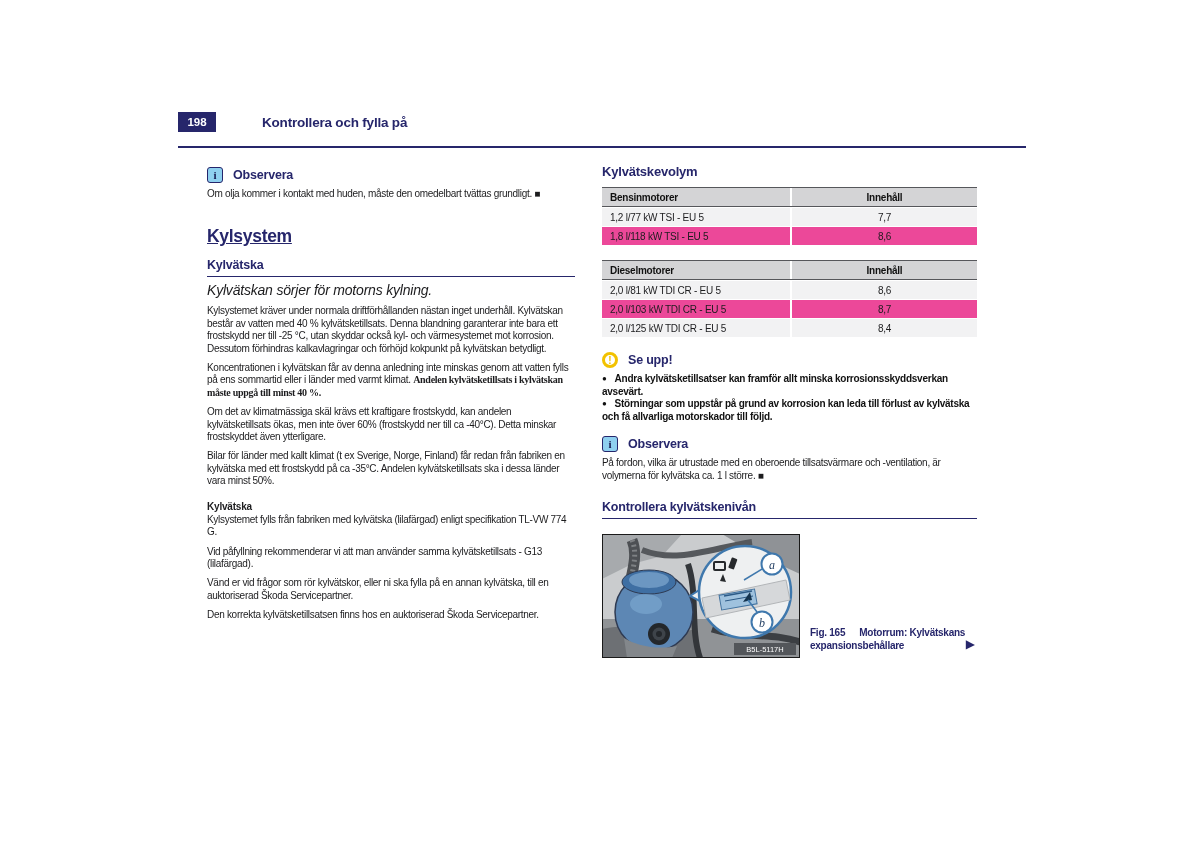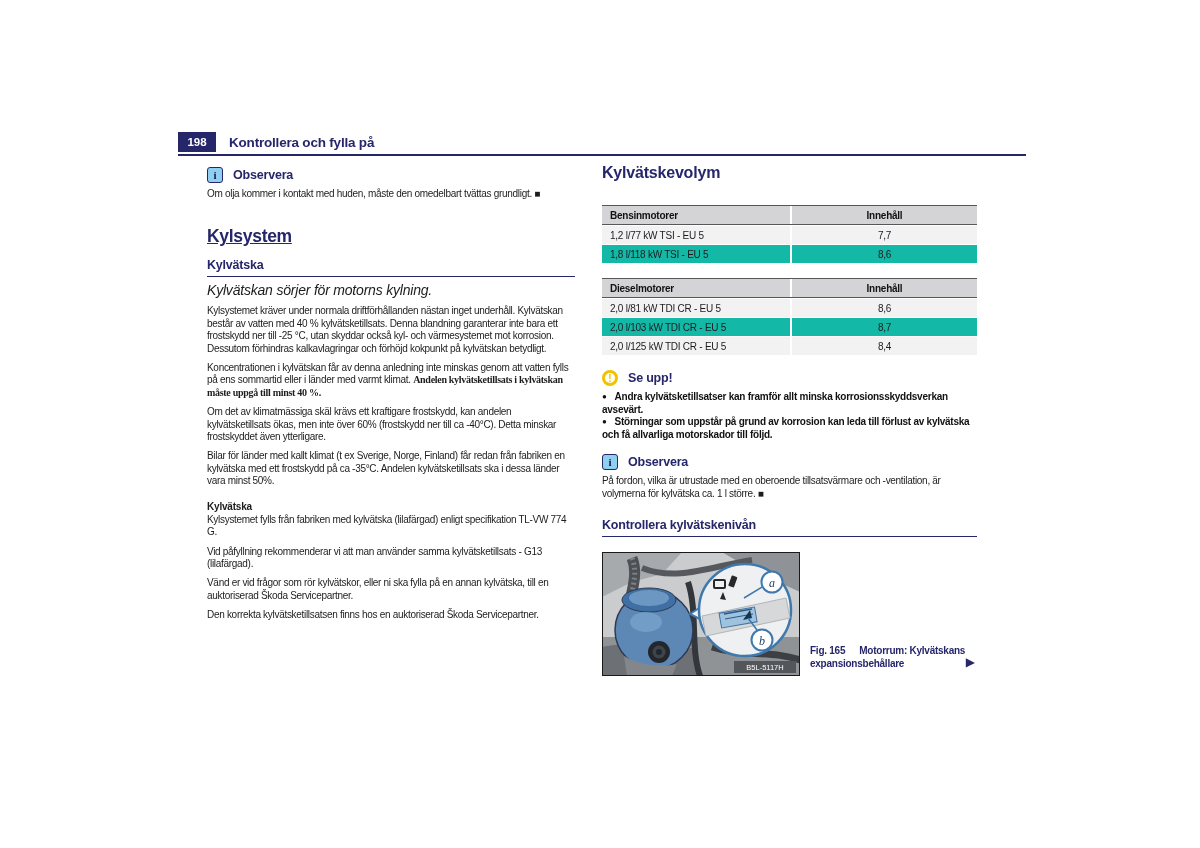--- a/index.html
+++ b/index.html
@@ -1,27 +1,27 @@
 <!DOCTYPE html>
 <html><head>
 <meta charset="utf-8">
 <style>
   * { margin:0; padding:0; box-sizing:border-box; }
   html,body { background:#ffffff; }
   body { font-family:"Liberation Sans", sans-serif; color:#1c1c1e; }
   .page { position:relative; width:1200px; height:848px; background:#fff; overflow:hidden; }
 
   
-  .page-header { position:absolute; left:178px; top:132px; width:848px;
-    border-bottom:2px solid #26266b; padding-bottom:2px;
+  .page-header { position:absolute; left:178px; top:112px; width:848px;
+    border-bottom:2px solid #26266b; padding-bottom:14px;
     display:flex; align-items:stretch; }
   .pagenum-box { background:#26266b; color:#fff; font-size:11.5px; font-weight:bold;
     width:38px; height:20px; display:flex; align-items:center; justify-content:center; }
   .header-title { color:#26266b; font-size:13.5px; font-weight:bold;
-    display:flex; align-items:center; padding-left:13px; letter-spacing:-0.2px; }
+    display:flex; align-items:center; padding-left:13px; letter-spacing:-0.2px;margin-left:33px; }
 
   
   .col-left  { position:absolute; left:207px; top:167px; width:368px; }
   .col-right { position:absolute; left:602px; top:164px; width:375px; }
 
   
   .body-text { font-size:10px; line-height:12.4px; letter-spacing:-0.3px; color:#1c1c1e; }
   .para { margin-bottom:7px; }
   .bold { font-weight:bold;font-family:Liberation Serif, serif; }
 
@@ -39,31 +39,31 @@
   
   .chapter-title { color:#26266b; font-size:17.5px; font-weight:bold;
     letter-spacing:-0.3px; margin:26px 0 11px 0;text-decoration:underline; }
   .rule-heading { color:#26266b; font-size:12.5px; font-weight:bold; letter-spacing:-0.2px;
     border-bottom:1.5px solid #26266b; padding-bottom:4px; margin-bottom:5px; }
   .lead { font-style:italic; font-size:14px; letter-spacing:-0.2px; color:#1c1c1e;
     margin-bottom:7px; }
   .mini-heading { font-size:10px; font-weight:bold; letter-spacing:-0.2px; margin-bottom:2px; }
 
   
-  .table-title { color:#26266b; font-size:16px; font-weight:bold; letter-spacing:-0.2px;
-    margin-bottom:23px; }
+  .table-title { color:#26266b; font-size:13px; font-weight:bold; letter-spacing:-0.2px;
+    margin-bottom:8px; }
   .man-table { width:100%; margin-bottom:15px; }
   .t-row { display:flex; gap:2px; margin-bottom:1px; }
   .t-head { border-top:1px solid #56575b; border-bottom:1px solid #56575b; }
   .t-cell { font-size:10px; letter-spacing:-0.25px; padding:4px 8px 3px 8px; }
   .t-head .t-cell { background:#d4d4d6; font-weight:bold; color:#111; }
   .c1 { width:188px; flex:none; }
   .c2 { flex:1; text-align:center; }
   .row-a .t-cell { background:#f2f2f3; }
-  .row-b .t-cell { background:#14b8a6; }
+  .row-b .t-cell { background:#ec4899; }
 
   
   .caution-block { margin-top:6px; margin-bottom:13px; }
   .bullet-para { font-size:10px; font-weight:bold; line-height:12.6px;
     letter-spacing:-0.25px; color:#111; margin-top:0; }
   .bullet-dot { display:inline-block; font-size:8px; vertical-align:1px; margin-right:8px; }
 
   
   .check-heading { margin-top:18px; margin-bottom:15px; }
   .figure-wrap { position:relative; width:375px; height:126px; }

